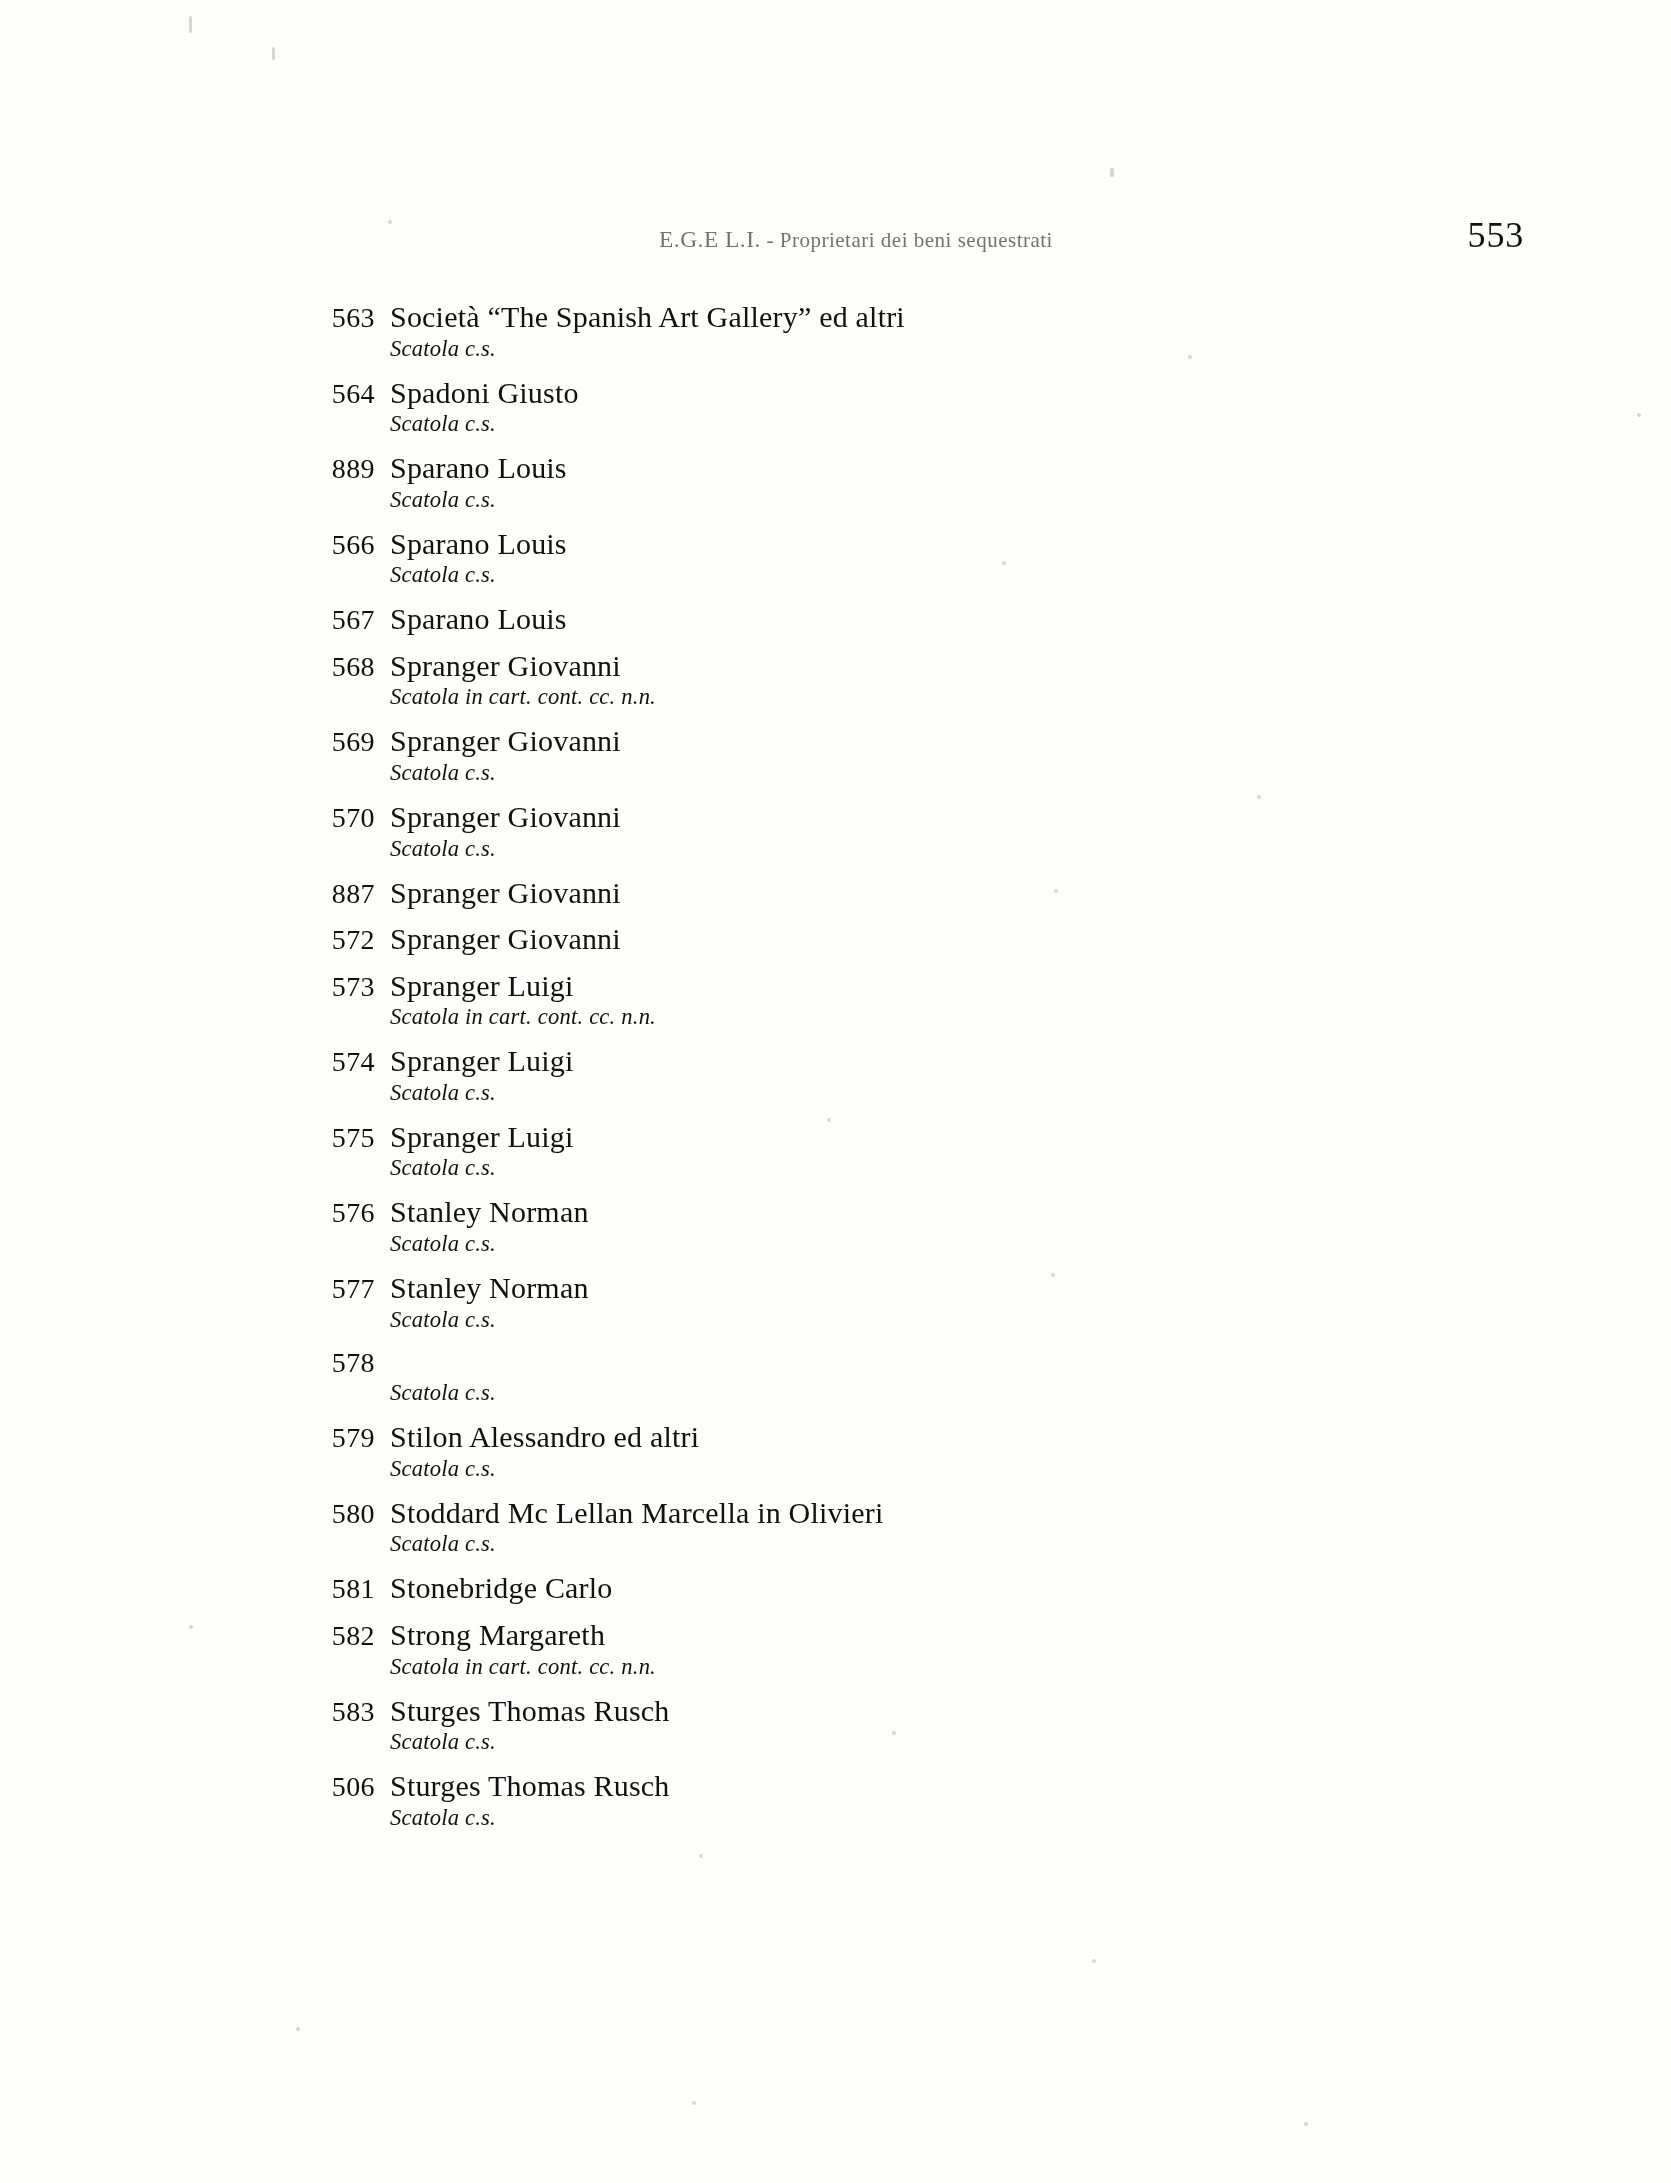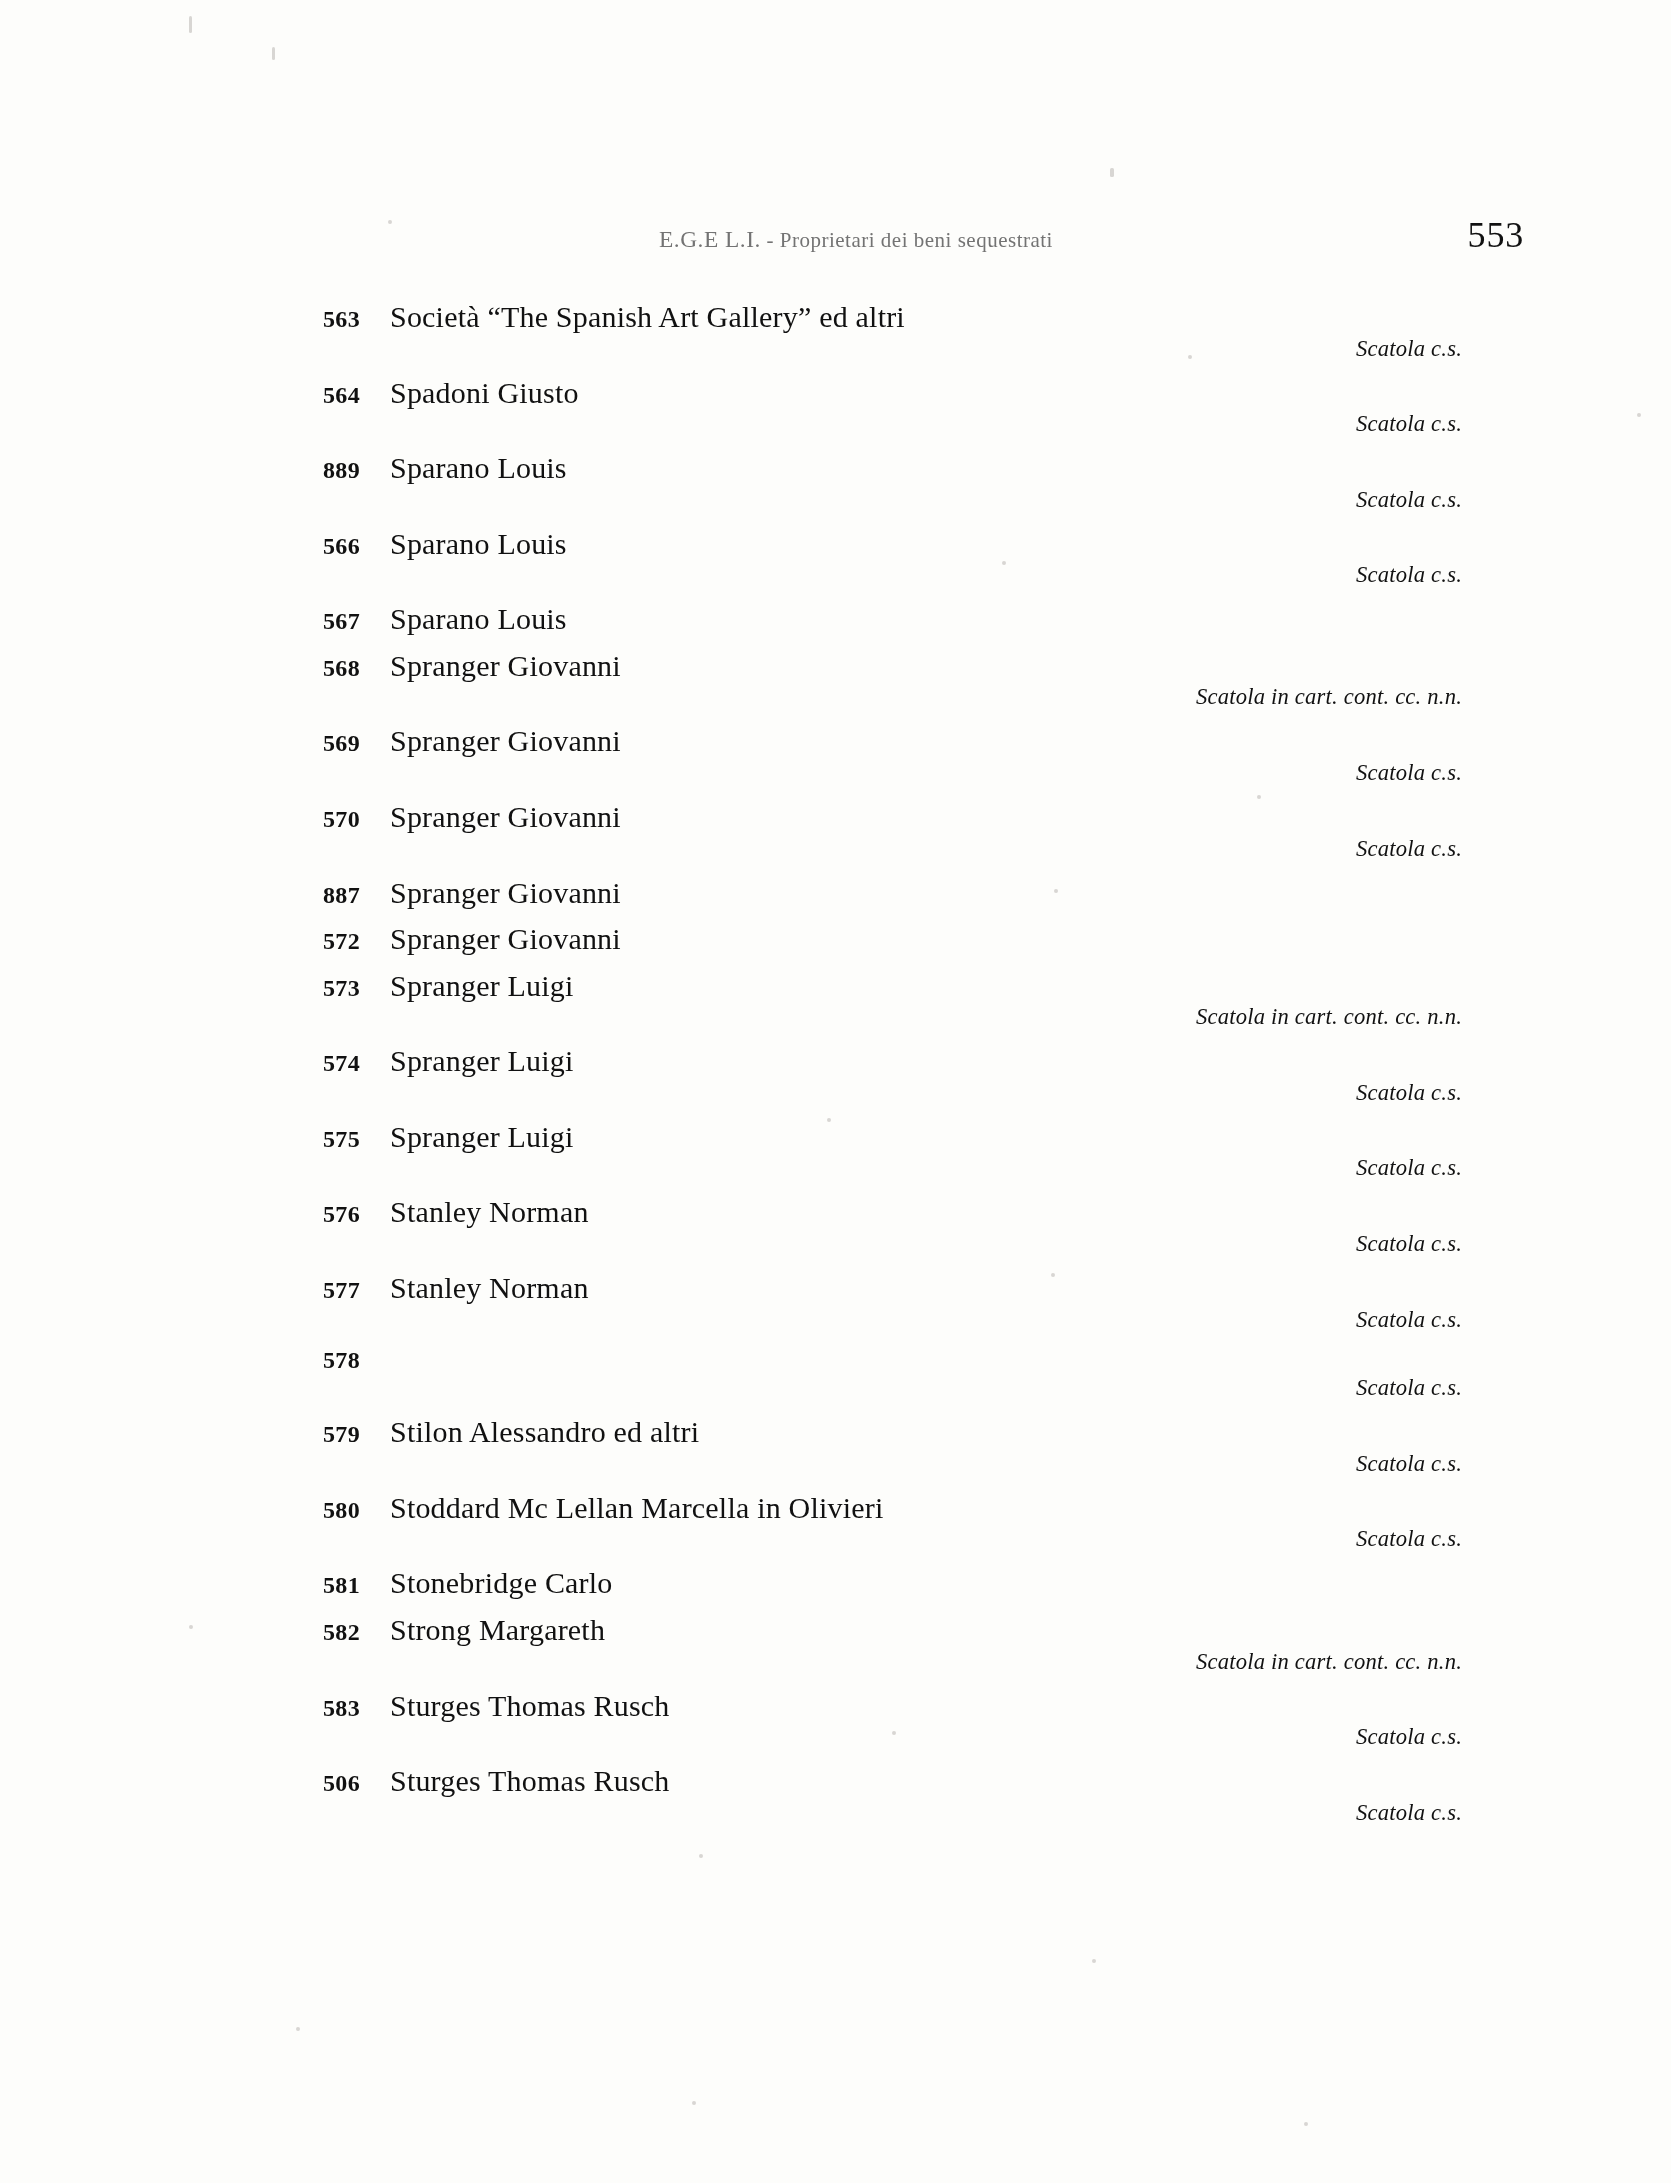--- a/index.html
+++ b/index.html
@@ -60,40 +60,39 @@
   }
   .entry {
     margin-bottom: 9.4px;
   }
   .entry-line {
     display: flex;
     align-items: baseline;
     white-space: nowrap;
   }
   .entry-num {
-    font-weight: bold;
-    font-size: 24px;
+    font-weight: normal;
+    font-size: 28px;
     width: 67px;
-    text-align: center;
+    text-align: right;
     letter-spacing: 0.4px;
   }
   .entry-name {
     font-size: 30px;
     margin-left: 15px;
     letter-spacing: 0.2px;
     font-family: Liberation Serif, serif;
   }
   .entry-note {
     font-style: italic;
     font-size: 22.6px;
     margin-left: 82px;
     margin-top: 1.6px;
     letter-spacing: 0.2px;
     color: #111;
-    text-align: right;
   }
   .entry.has-note { margin-bottom: 14px; }
   .entry.no-note  { margin-bottom: 12.5px; }
 </style>
 </head>
 <body>
 
 <div class="page">
 
   <div class="speckle" style="left:189px;top:15.6px;width:3.1px;height:17px;border-radius:1.6px;"></div>

